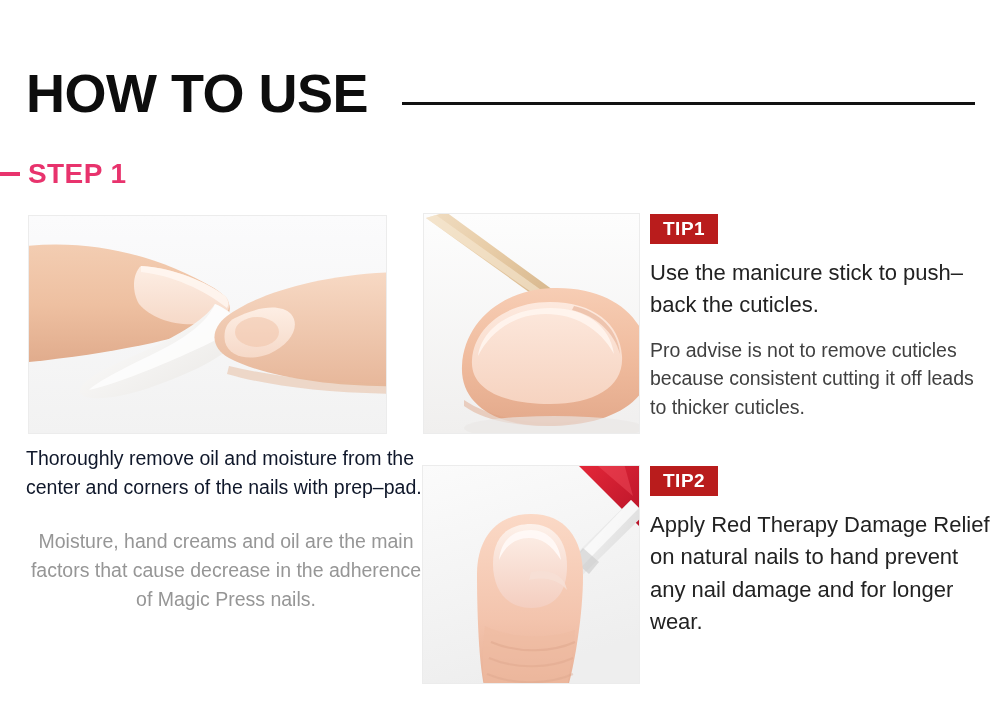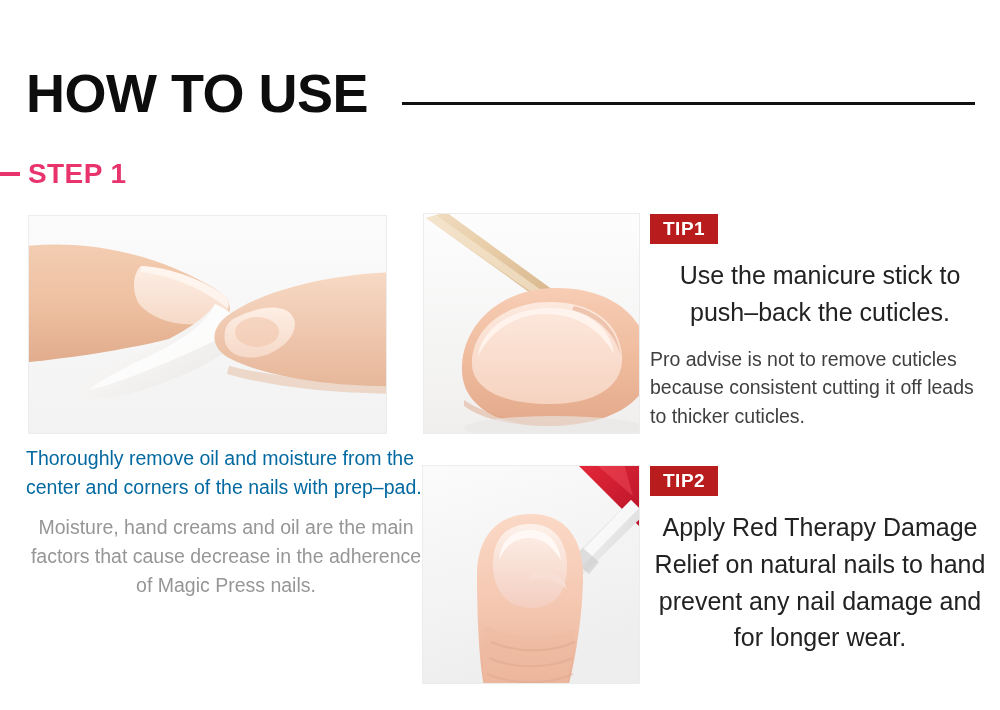--- a/index.html
+++ b/index.html
@@ -86,23 +86,23 @@
   .left-heading {
     font-size: 27px;
     font-weight: 700;
     color: #111111;
     line-height: 1.15;
     margin: 0 0 14px 0;
     letter-spacing: -0.2px;
   }
   .body-dark {
     font-size: 19.5px;
-    color: #0369a1;
-    line-height: 1.47;
-    margin: 0 0 12px 0;
+    color: #0f172a;
+    line-height: 1.47;
+    margin: 0 0 26px 0;
   }
   .body-grey {
     font-size: 19.5px;
     color: #969696;
     line-height: 1.47;
     margin: 0;
     text-align: center;
   }
 
   
@@ -115,25 +115,24 @@
     background: #b91c1c;
     color: #ffffff;
     font-size: 19px;
     font-weight: 600;
     letter-spacing: 0.5px;
     padding: 5px 13px 6px 13px;
     line-height: 1;
     margin-bottom: 13px;
   }
   .tip-body-dark {
-    font-size: 25px;
+    font-size: 22px;
     color: #222222;
     line-height: 1.47;
     margin: 0 0 14px 0;
-    text-align: center;
   }
   .tip-body-grey {
     font-size: 19.5px;
     color: #404040;
     line-height: 1.47;
     margin: 0;
   }
 </style>
 </head>
 <body>

